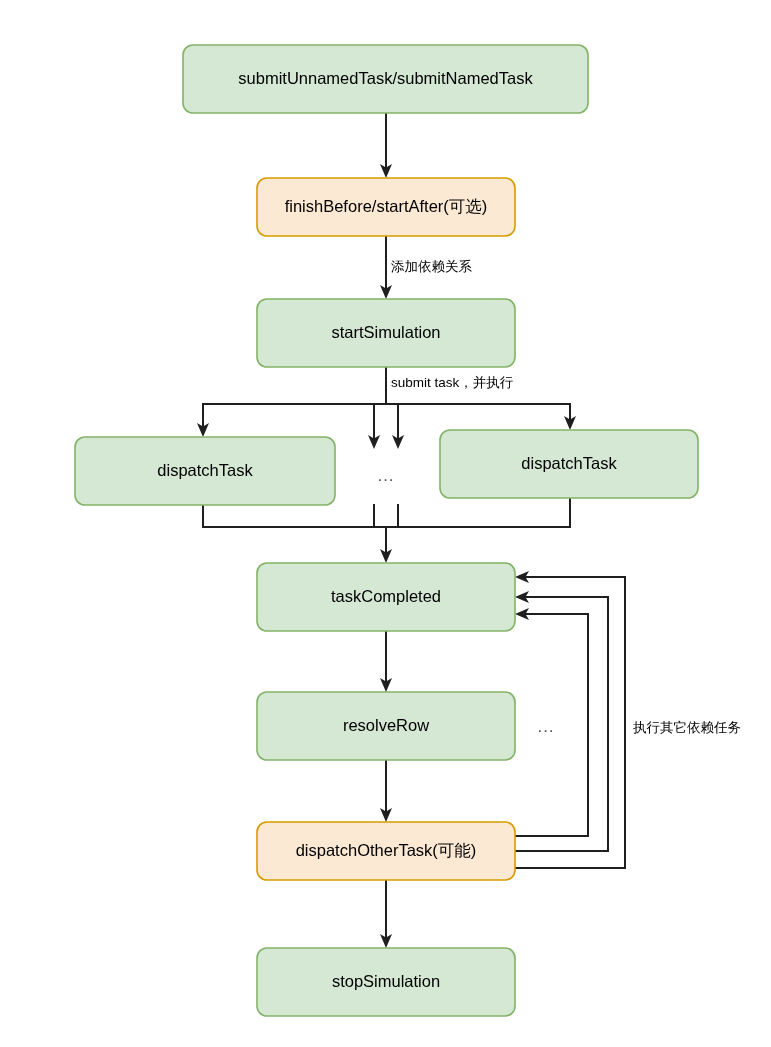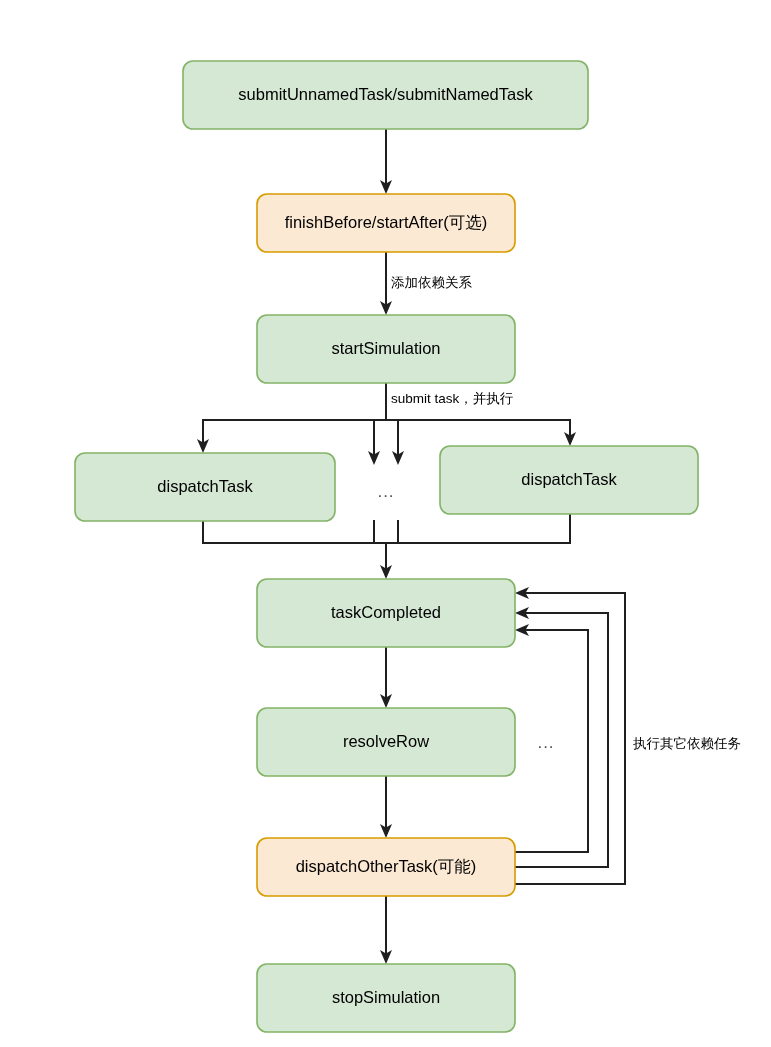--- a/index.html
+++ b/index.html
@@ -10,21 +10,20 @@
   body {
     width: 771px;
     height: 1047px;
     font-family: "Liberation Sans", "DejaVu Sans", sans-serif;
     overflow: hidden;
   }
   #flowchart-root {
     position: relative;
     width: 771px;
     height: 776px;
-    margin-top: 16px;
   }
   svg.diagram {
     display: block;
     width: 771px;
     height: 1047px;
   }
   .node-label {
     font-family: "Liberation Sans", "DejaVu Sans", sans-serif;
     font-size: 16.5px;
     fill: #000000;

